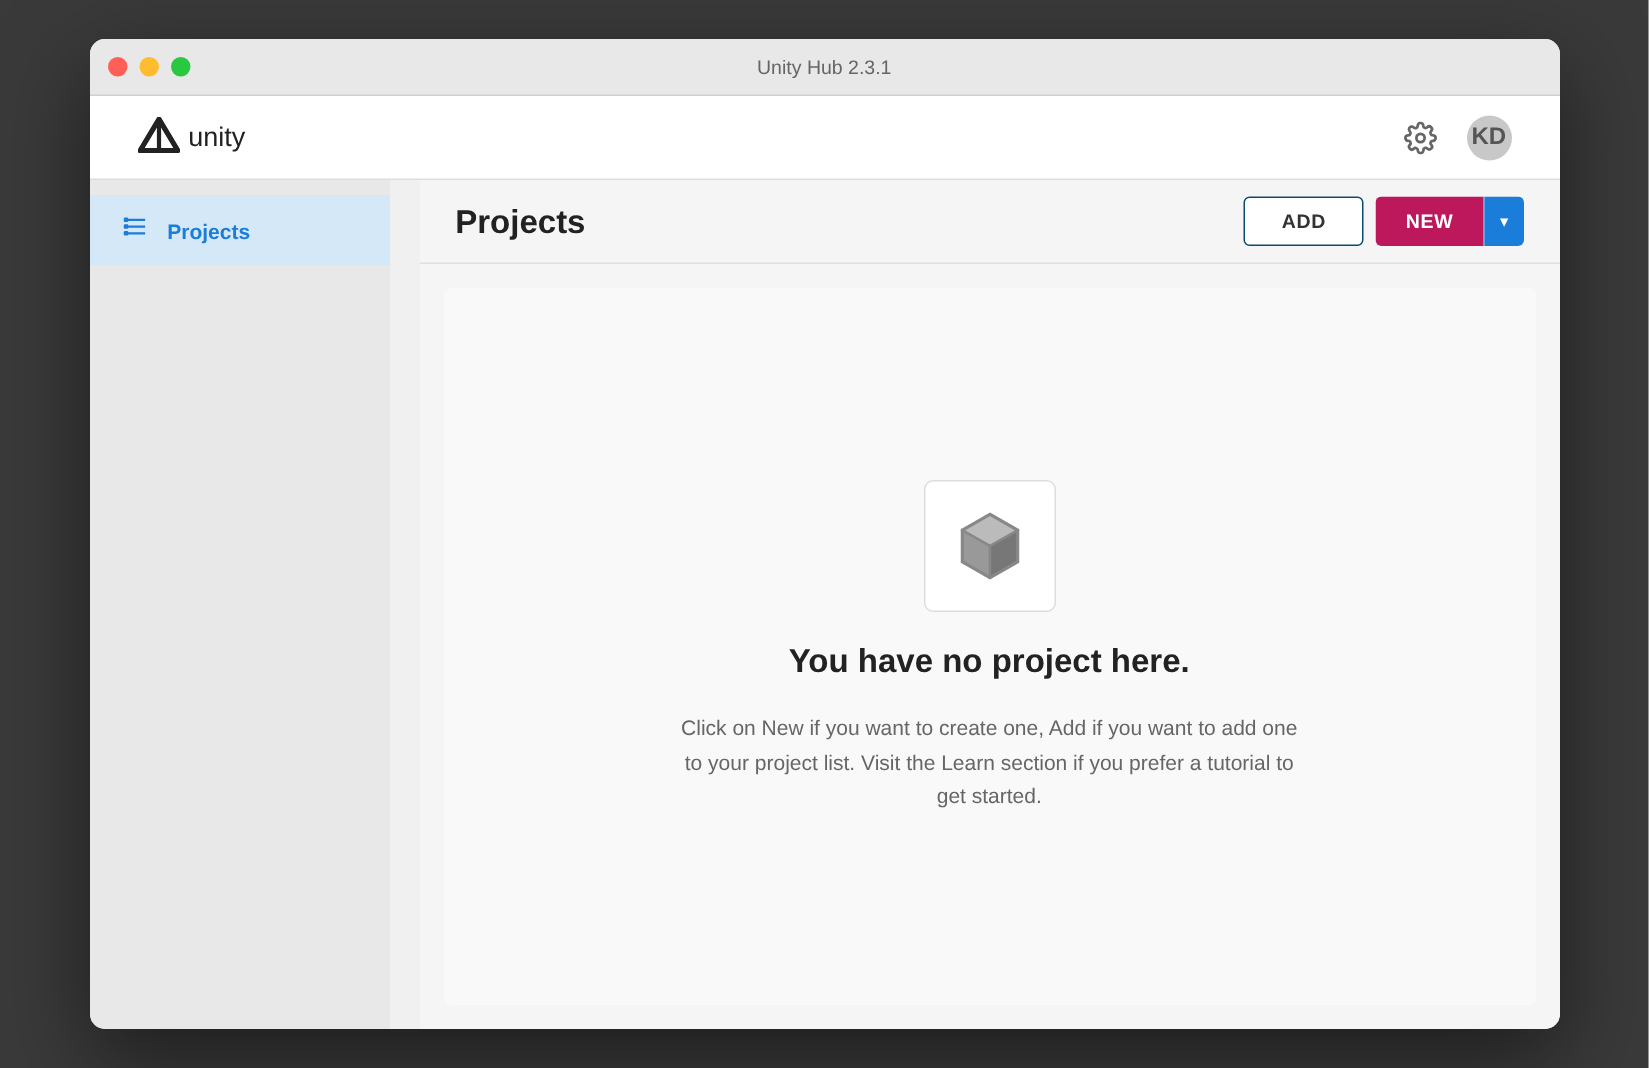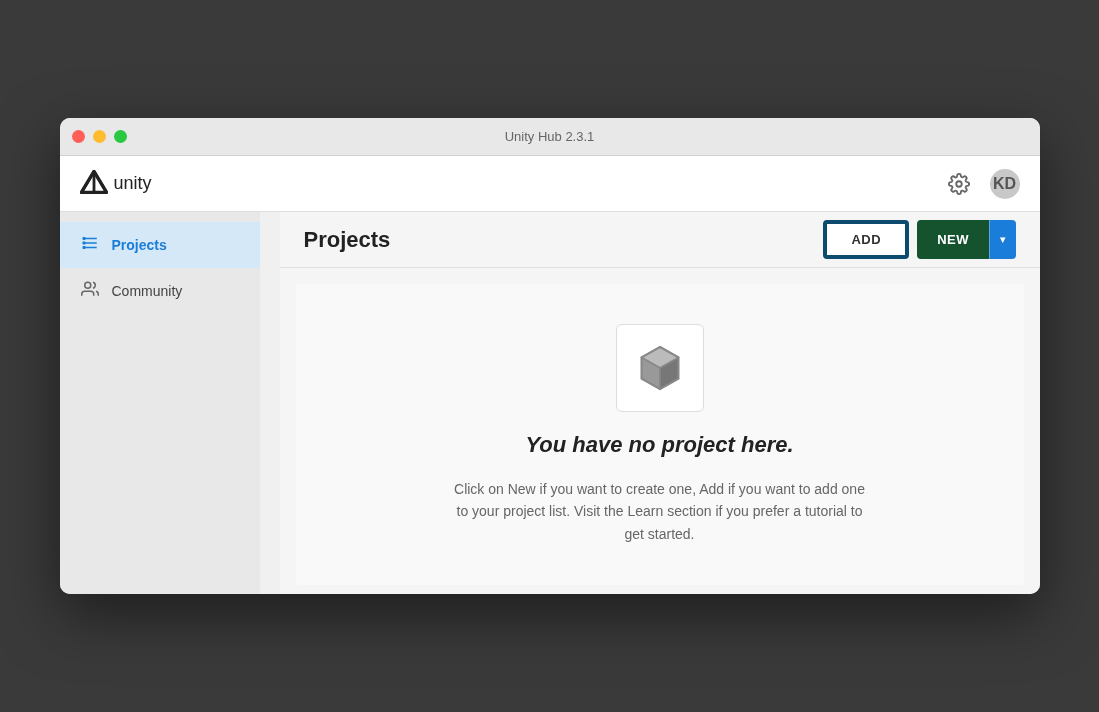--- a/index.html
+++ b/index.html
@@ -7,21 +7,21 @@
       background: #3a3a3a;
       display: flex;
       justify-content: center;
       align-items: center;
       width: 1099px;
       height: 712px;
       font-family: -apple-system, BlinkMacSystemFont, 'Segoe UI', sans-serif;
     }
     .window {
       width: 980px;
-      height: 476px;
+      height: 660px;
       background: #f0f0f0;
       border-radius: 10px;
       overflow: hidden;
       box-shadow: 0 20px 60px rgba(0,0,0,0.5);
       display: flex;
       flex-direction: column;
     }
     .titlebar {
       background: #e8e8e8;
       height: 38px;
@@ -51,21 +51,21 @@
       font-size: 13px;
       color: #666;
       font-weight: 500;
     }
     .header {
       background: #fff;
       height: 56px;
       display: flex;
       align-items: center;
       justify-content: space-between;
-      padding: 0 20px;
+      padding: 0 32px;
       border-bottom: 1px solid #ddd;
       flex-shrink: 0;
     }
     .logo {
       display: flex;
       align-items: center;
       gap: 6px;
     }
     .logo-icon {
       width: 28px;
@@ -161,36 +161,36 @@
       font-size: 22px;
       font-weight: 600;
       color: #222;
     }
     .actions {
       display: flex;
       gap: 8px;
     }
     .btn-add {
       background: #fff;
-      border: 4px solid #0c4a6e;
+      border: 1px solid #0c4a6e;
       border-radius: 4px;
       padding: 8px 24px;
       font-size: 13px;
       font-weight: 600;
       color: #333;
       cursor: pointer;
       letter-spacing: 0.5px;
     }
     .btn-new-wrapper {
       display: flex;
       border-radius: 4px;
       overflow: hidden;
     }
     .btn-new {
-      background: #14532d;
+      background: #be185d;
       border: none;
       border-radius: 0;
       padding: 8px 20px;
       font-size: 13px;
       font-weight: 600;
       color: #fff;
       cursor: pointer;
       letter-spacing: 0.5px;
     }
     .btn-new-dropdown {
@@ -226,21 +226,20 @@
       border: 1px solid #ddd;
       border-radius: 6px;
       display: flex;
       align-items: center;
       justify-content: center;
     }
     .empty-title {
       font-size: 22px;
       font-weight: 700;
       color: #222;
-      font-style: italic;
     }
     .empty-desc {
       font-size: 14px;
       color: #666;
       max-width: 420px;
       line-height: 1.6;
     }
   </style>
 </head>
 <body>
@@ -286,31 +285,20 @@
         <span class="sidebar-icon">
           <svg width="18" height="18" viewBox="0 0 24 24" fill="none" stroke="#1a7dd9" stroke-width="2">
             <path d="M3 6h18M3 12h18M3 18h18"></path>
             <rect x="2" y="4" width="4" height="4" fill="#1a7dd9" stroke="none" rx="1"></rect>
             <rect x="2" y="10" width="4" height="4" fill="#1a7dd9" stroke="none" rx="1"></rect>
             <rect x="2" y="16" width="4" height="4" fill="#1a7dd9" stroke="none" rx="1"></rect>
           </svg>
         </span>
         <span>Projects</span>
       </div>
-      <div class="sidebar-item">
-        <span class="sidebar-icon">
-          <svg width="18" height="18" viewBox="0 0 24 24" fill="none" stroke="#666" stroke-width="2">
-            <path d="M17 21v-2a4 4 0 0 0-4-4H5a4 4 0 0 0-4 4v2"></path>
-            <circle cx="9" cy="7" r="4"></circle>
-            <path d="M23 21v-2a4 4 0 0 0-3-3.87"></path>
-            <path d="M16 3.13a4 4 0 0 1 0 7.75"></path>
-          </svg>
-        </span>
-        <span>Community</span>
-      </div>
     </nav>
 
     <main class="main">
       <div class="main-header">
         <h1 class="page-title">Projects</h1>
         <div class="actions">
           <button class="btn-add">ADD</button>
           <div class="btn-new-wrapper">
             <button class="btn-new">NEW</button>
             <button class="btn-new-dropdown">

